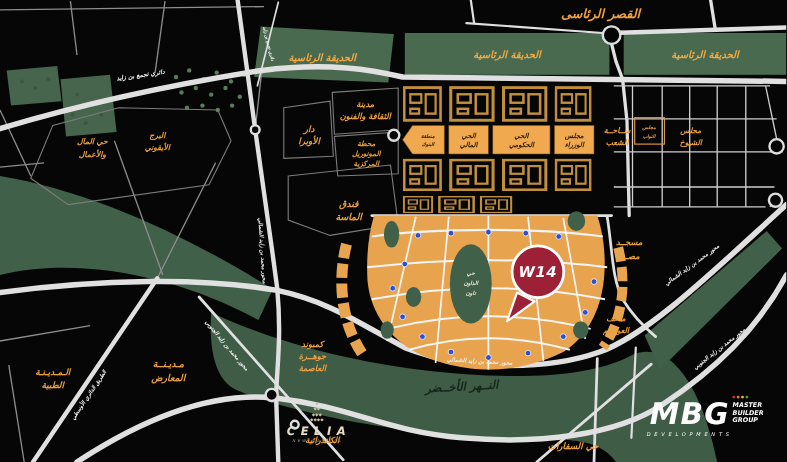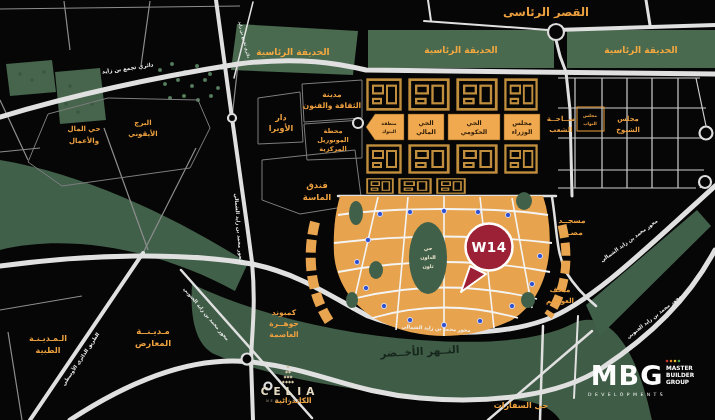--- a/index.html
+++ b/index.html
@@ -1,16 +1,16 @@
 <!DOCTYPE html>
 <html><head>
 <meta charset="utf-8">
 <style>
   html,body{margin:0;padding:0;background:#0a0a0a;}
-  .stage{position:relative;width:715px;height:420px;background:#060606;overflow:hidden;}
+  .stage{position:relative;width:715px;height:420px;background:#060606;overflow:hidden;font-style:italic;}
   svg{display:block;}
   text{font-family:"DejaVu Sans",sans-serif;text-anchor:middle;}
   .lbl{fill:#eda03f;font-weight:bold;}
   .road-lbl{fill:#f0f0f0;font-weight:bold;}
   .blk-lbl{fill:#2b1a06;font-weight:bold;}
   .park-lbl{fill:#f5a93f;font-weight:bold;}
   .river-lbl{fill:#16261c;font-weight:bold;letter-spacing:1px;}
   .dt-lbl{fill:#f2e8cf;font-weight:bold;}
   .celia-txt{fill:#e6dcc3;letter-spacing:5px;font-weight:bold;}
   .celia-sub{fill:#a89e85;letter-spacing:2px;}

